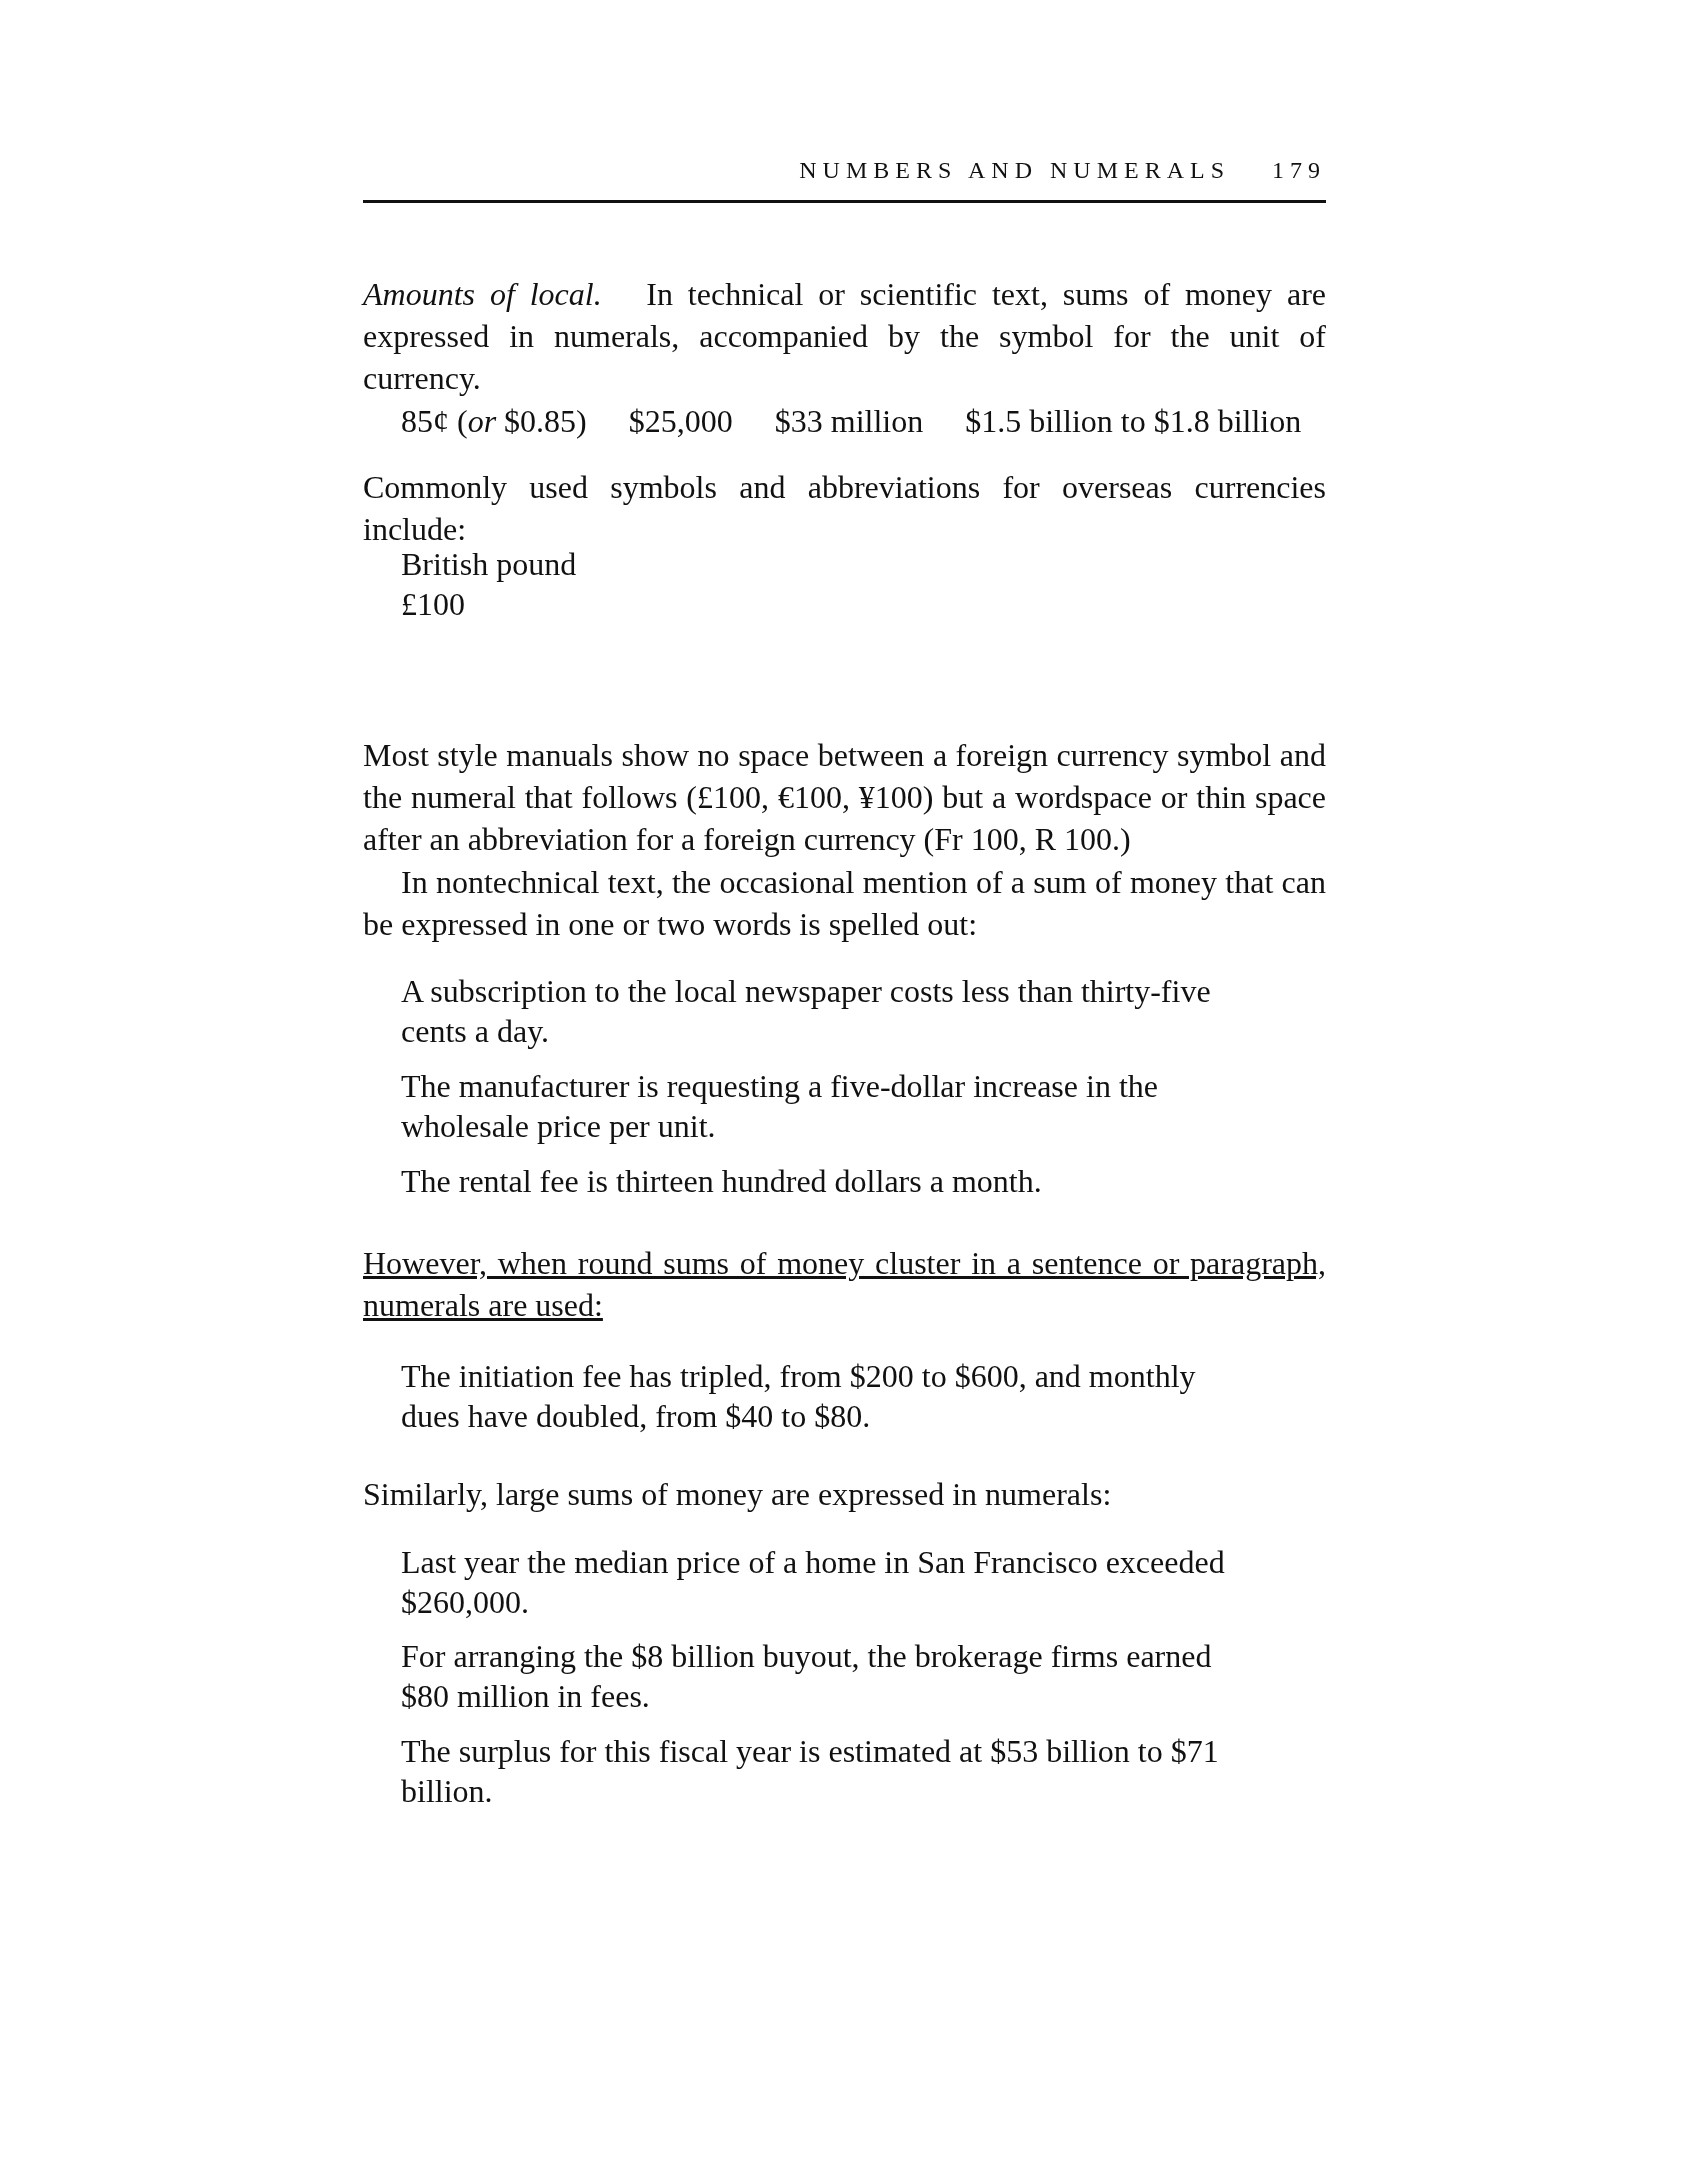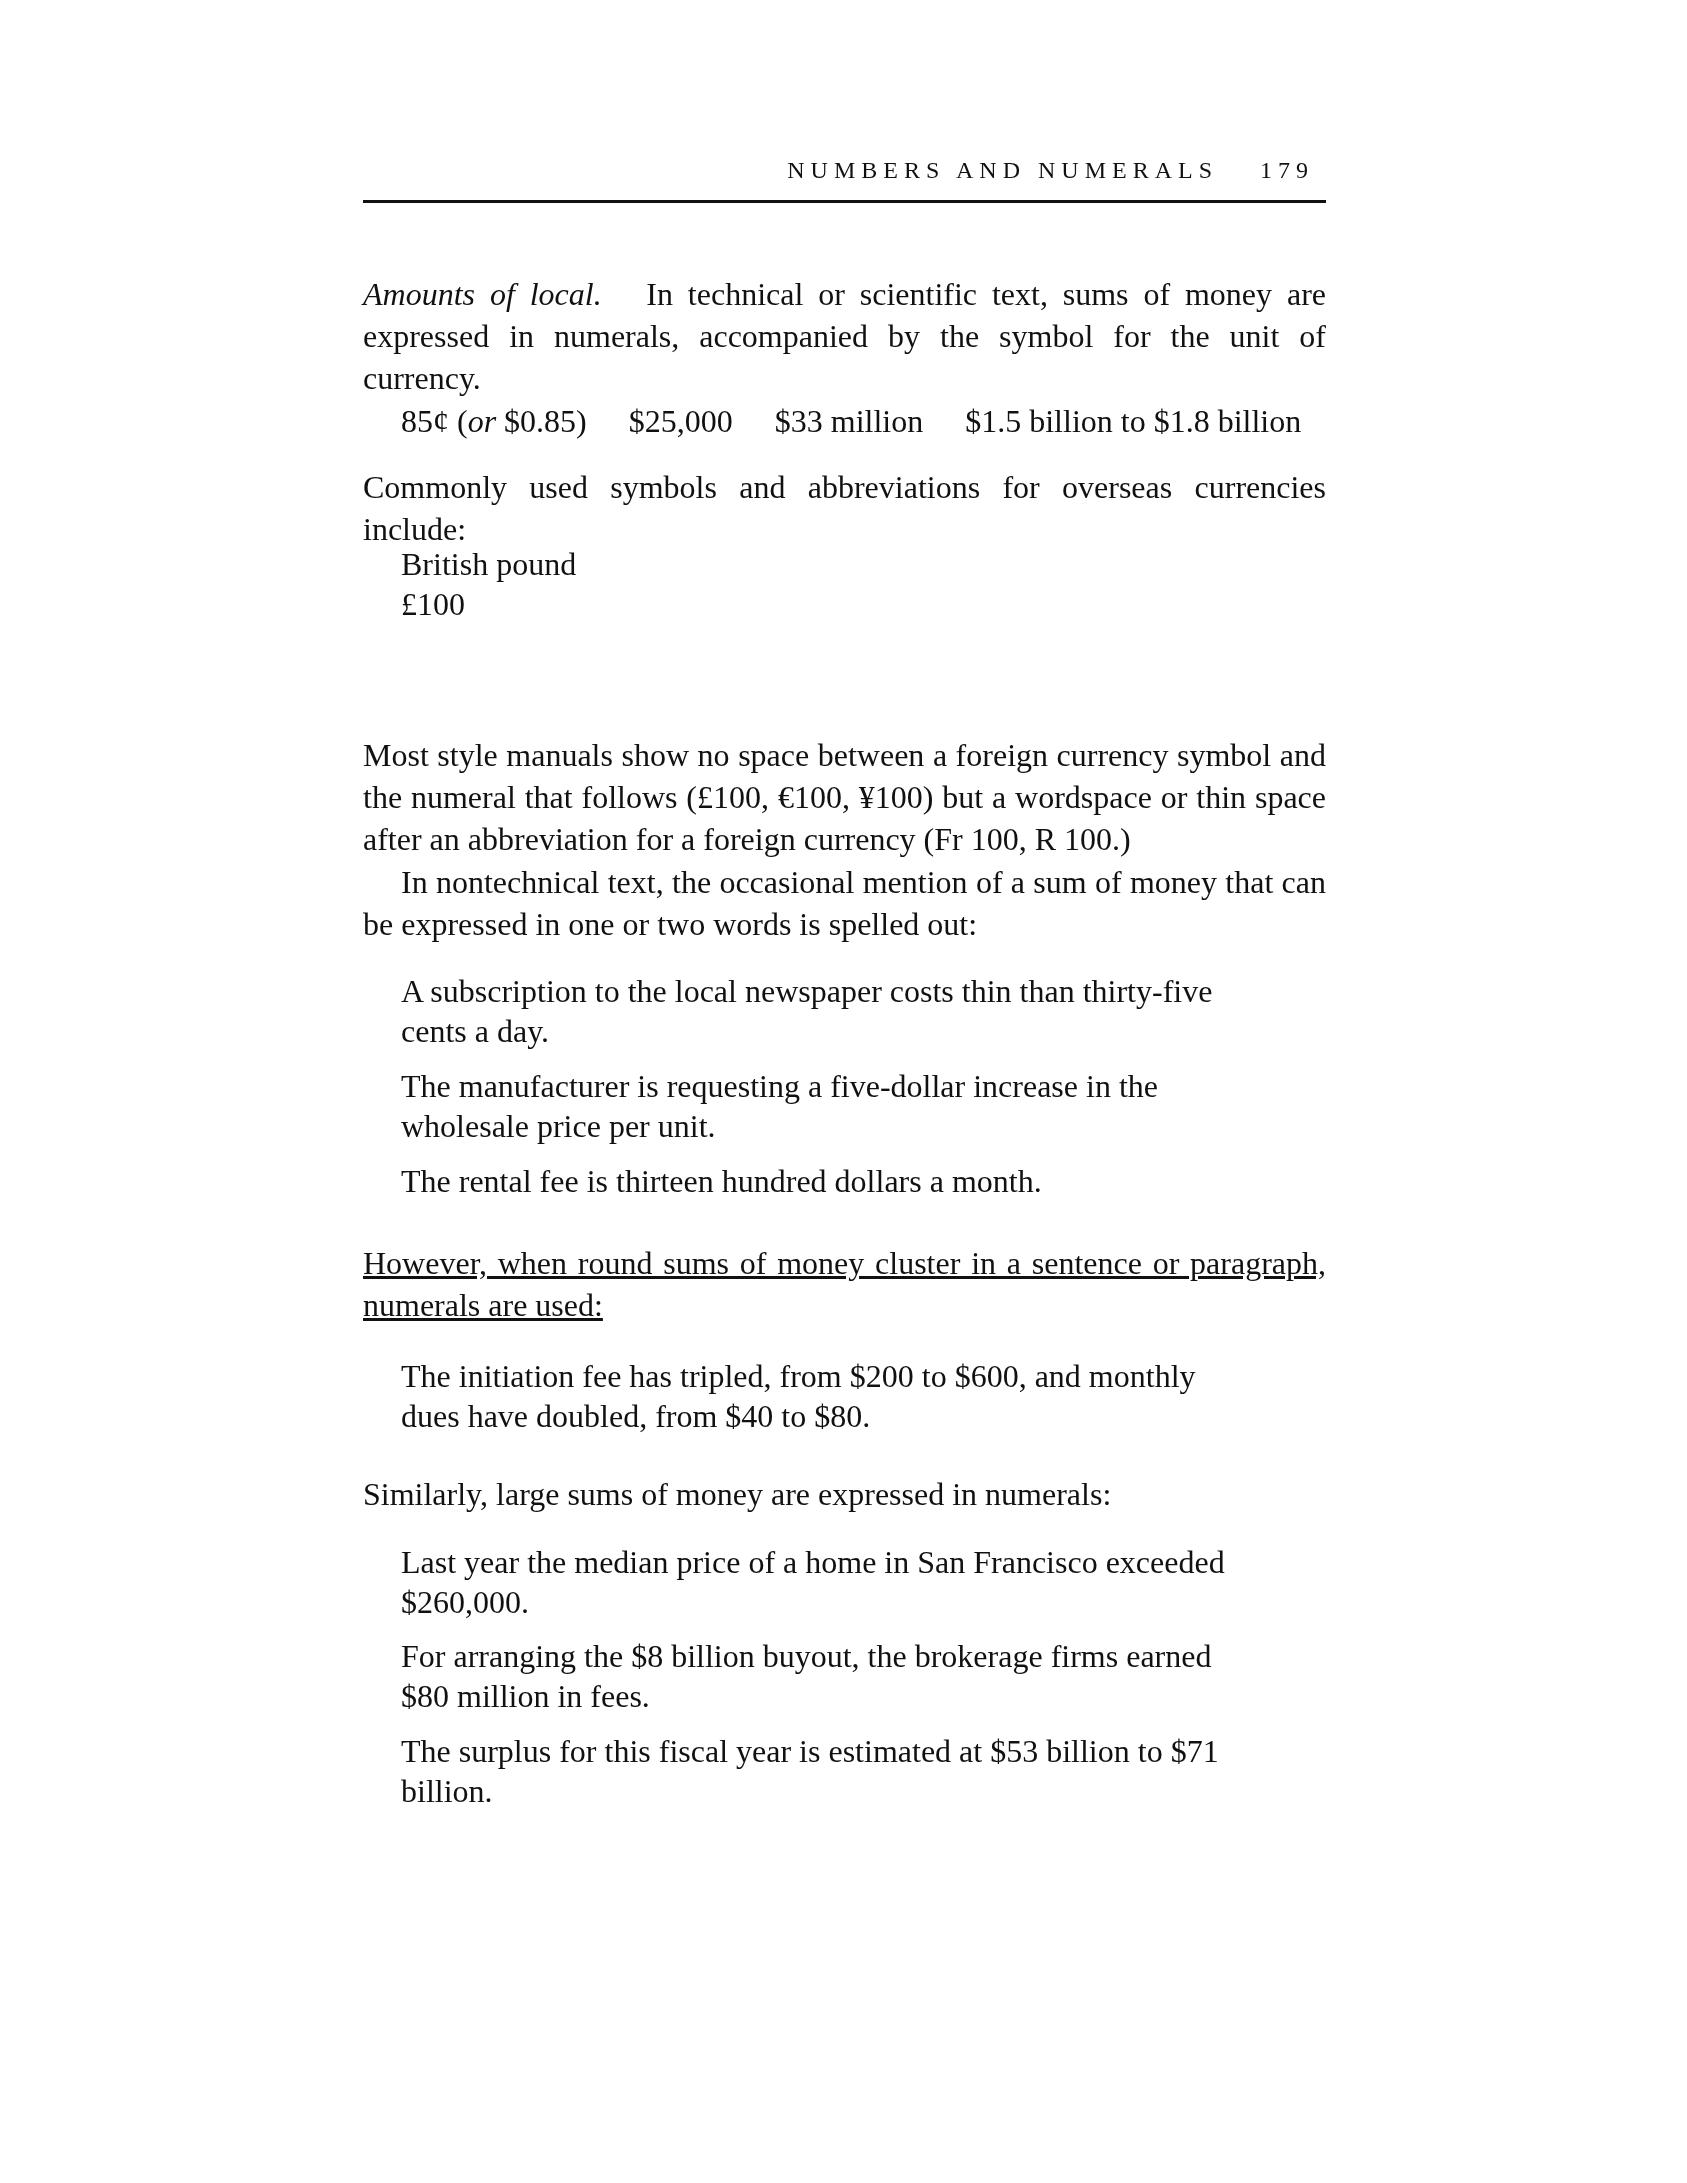--- a/index.html
+++ b/index.html
@@ -1,19 +1,19 @@
 <!DOCTYPE html>
 <html style="font-size:10.6px"><head>
 <meta charset="utf-8">
 <style>
   html, body { margin: 0; padding: 0; background: #ffffff; }
   body { width: 1687px; height: 2183px; position: relative; overflow: hidden;
          font-family: "Liberation Serif", "DejaVu Serif", serif; color: #111; }
   .page { position: absolute; left: 363px; top: 0; width: 963px; }
-  .running-head { position: absolute; top: 157px; right: 12px; font-size: 24px; letter-spacing: 6px; white-space: nowrap; text-align: right; }
+  .running-head { position: absolute; top: 157px; right: 0; font-size: 24px; letter-spacing: 6px; white-space: nowrap; text-align: right; }
   .running-head .title { margin-right: 42px; }
   .rule { position: absolute; top: 200px; left: 0; width: 963px; height: 2.6px; background: #111; }
   .p { position: absolute; left: 0; width: 963px; font-size: 32px; line-height: 42px; text-align: justify; }
   .p.last-left { text-align-last: left; }
   .indent-first { text-indent: 38px; }
   .ex { position: absolute; left: 38px; width: 860px; font-size: 32px; line-height: 40px; }
   .inline-row { position: absolute; left: 38px; font-size: 32px; white-space: nowrap; }
   .inline-row span { margin-right: 34px; }
   .cur-table { position: absolute; left: 38px; top: 544px; font-size: 32px; line-height: 40px; }
   .cur-row { display: flex; flex-direction: column; }
@@ -48,21 +48,21 @@
     <div class="cur-row">
       <span class="cur-name">British pound</span>
       <span>£100</span>
     </div>
   </div>
 
   <div class="p last-left" style="top:734px;">Most style manuals show no space between a foreign currency symbol and the numeral that follows (£100, €100, ¥100) but a wordspace or thin space after an abbreviation for a foreign currency (Fr 100, R 100.)</div>
 
   <div class="p last-left indent-first" style="top:861px;">In nontechnical text, the occasional mention of a sum of money that can be expressed in one or two words is spelled out:</div>
 
-  <div class="ex" style="top:971px;">A subscription to the local newspaper costs thin than thirty-five cents a day.</div>
+  <div class="ex" style="top:971px;">A subscription to the local newspaper costs less than thirty-five cents a day.</div>
   <div class="ex" style="top:1066px;">The manufacturer is requesting a five-dollar increase in the wholesale price per unit.</div>
   <div class="ex" style="top:1161px;">The rental fee is thirteen hundred dollars a month.</div>
 
   <div class="p last-left" style="top:1242px;text-decoration:underline;">However, when round sums of money cluster in a sentence or paragraph, numerals are used:</div>
 
   <div class="ex" style="top:1356px;">The initiation fee has tripled, from $200 to $600, and monthly dues have doubled, from $40 to $80.</div>
 
   <div class="p" style="top:1473px;">Similarly, large sums of money are expressed in numerals:</div>
 
   <div class="ex" style="top:1542px;">Last year the median price of a home in San Francisco exceeded $260,000.</div>

